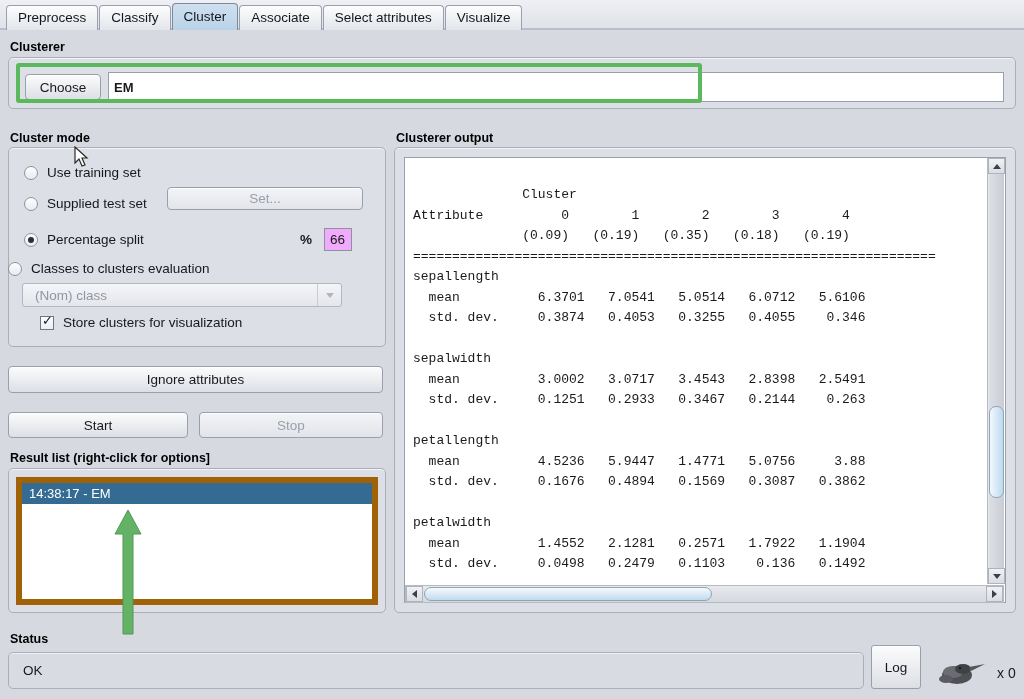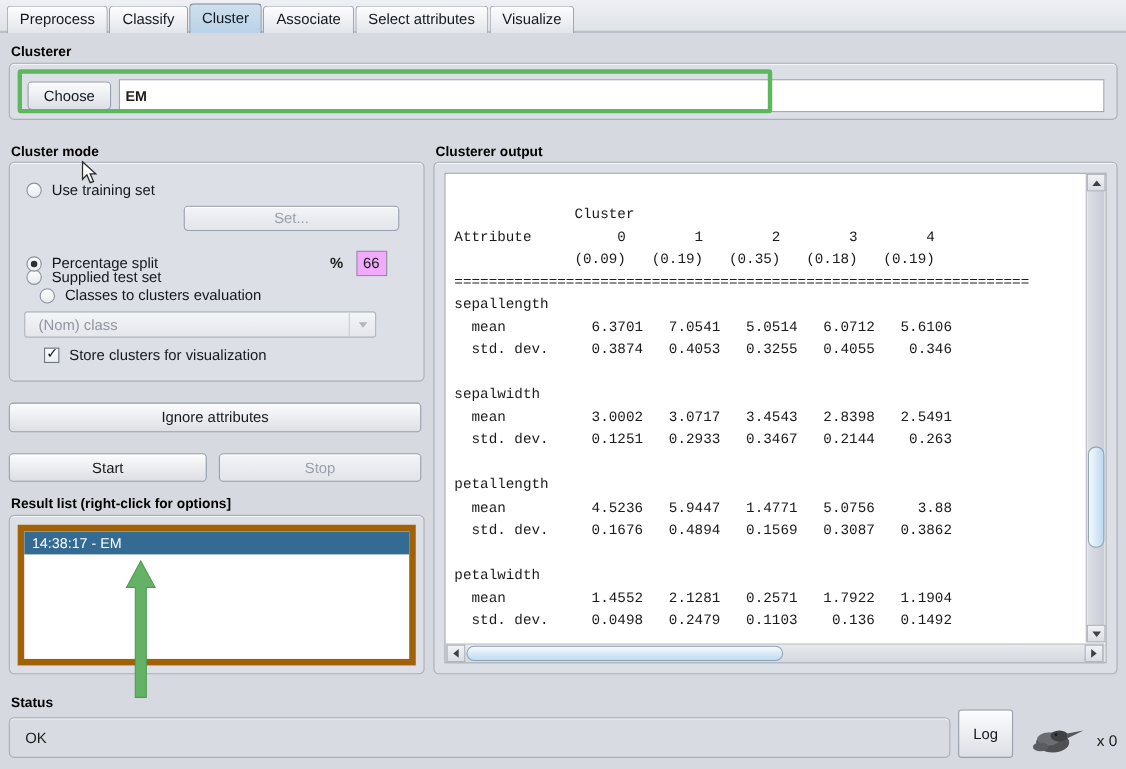--- a/index.html
+++ b/index.html
@@ -244,34 +244,34 @@
 <div class="greenbox"></div>
 
 <div class="seclabel" style="left:10px; top:131px;">Cluster mode</div>
 <div class="panel" id="clustermode-panel"></div>
 
 <div class="row" style="left:24px; top:165px;">
   <span class="radio"></span>
   <span class="rowlabel">Use training set</span>
 </div>
 
-<div class="row" style="left:24px; top:196px;margin-top:48px;">
+<div class="row" style="left:24px; top:196px;">
   <span class="radio"></span>
   <span class="rowlabel">Supplied test set</span>
 </div>
 <div class="btn disabled" id="set-btn">Set...</div>
 
 <div class="row" style="left:24px; top:232px;">
   <span class="radio on"></span>
   <span class="rowlabel">Percentage split</span>
 </div>
 <div id="pct-symbol">%</div>
 <div id="pct-field">66</div>
 
-<div class="row" style="left:36px; top:261px;align-items:center;">
+<div class="row" style="left:8px; top:261px;align-items:center;">
   <span class="radio"></span>
   <span class="rowlabel">Classes to clusters evaluation</span>
 </div>
 
 <div id="class-combo">
   <span>(Nom) class</span>
   <span class="arrow">
       <span class="tri-down"></span>
     </span>
 </div>

